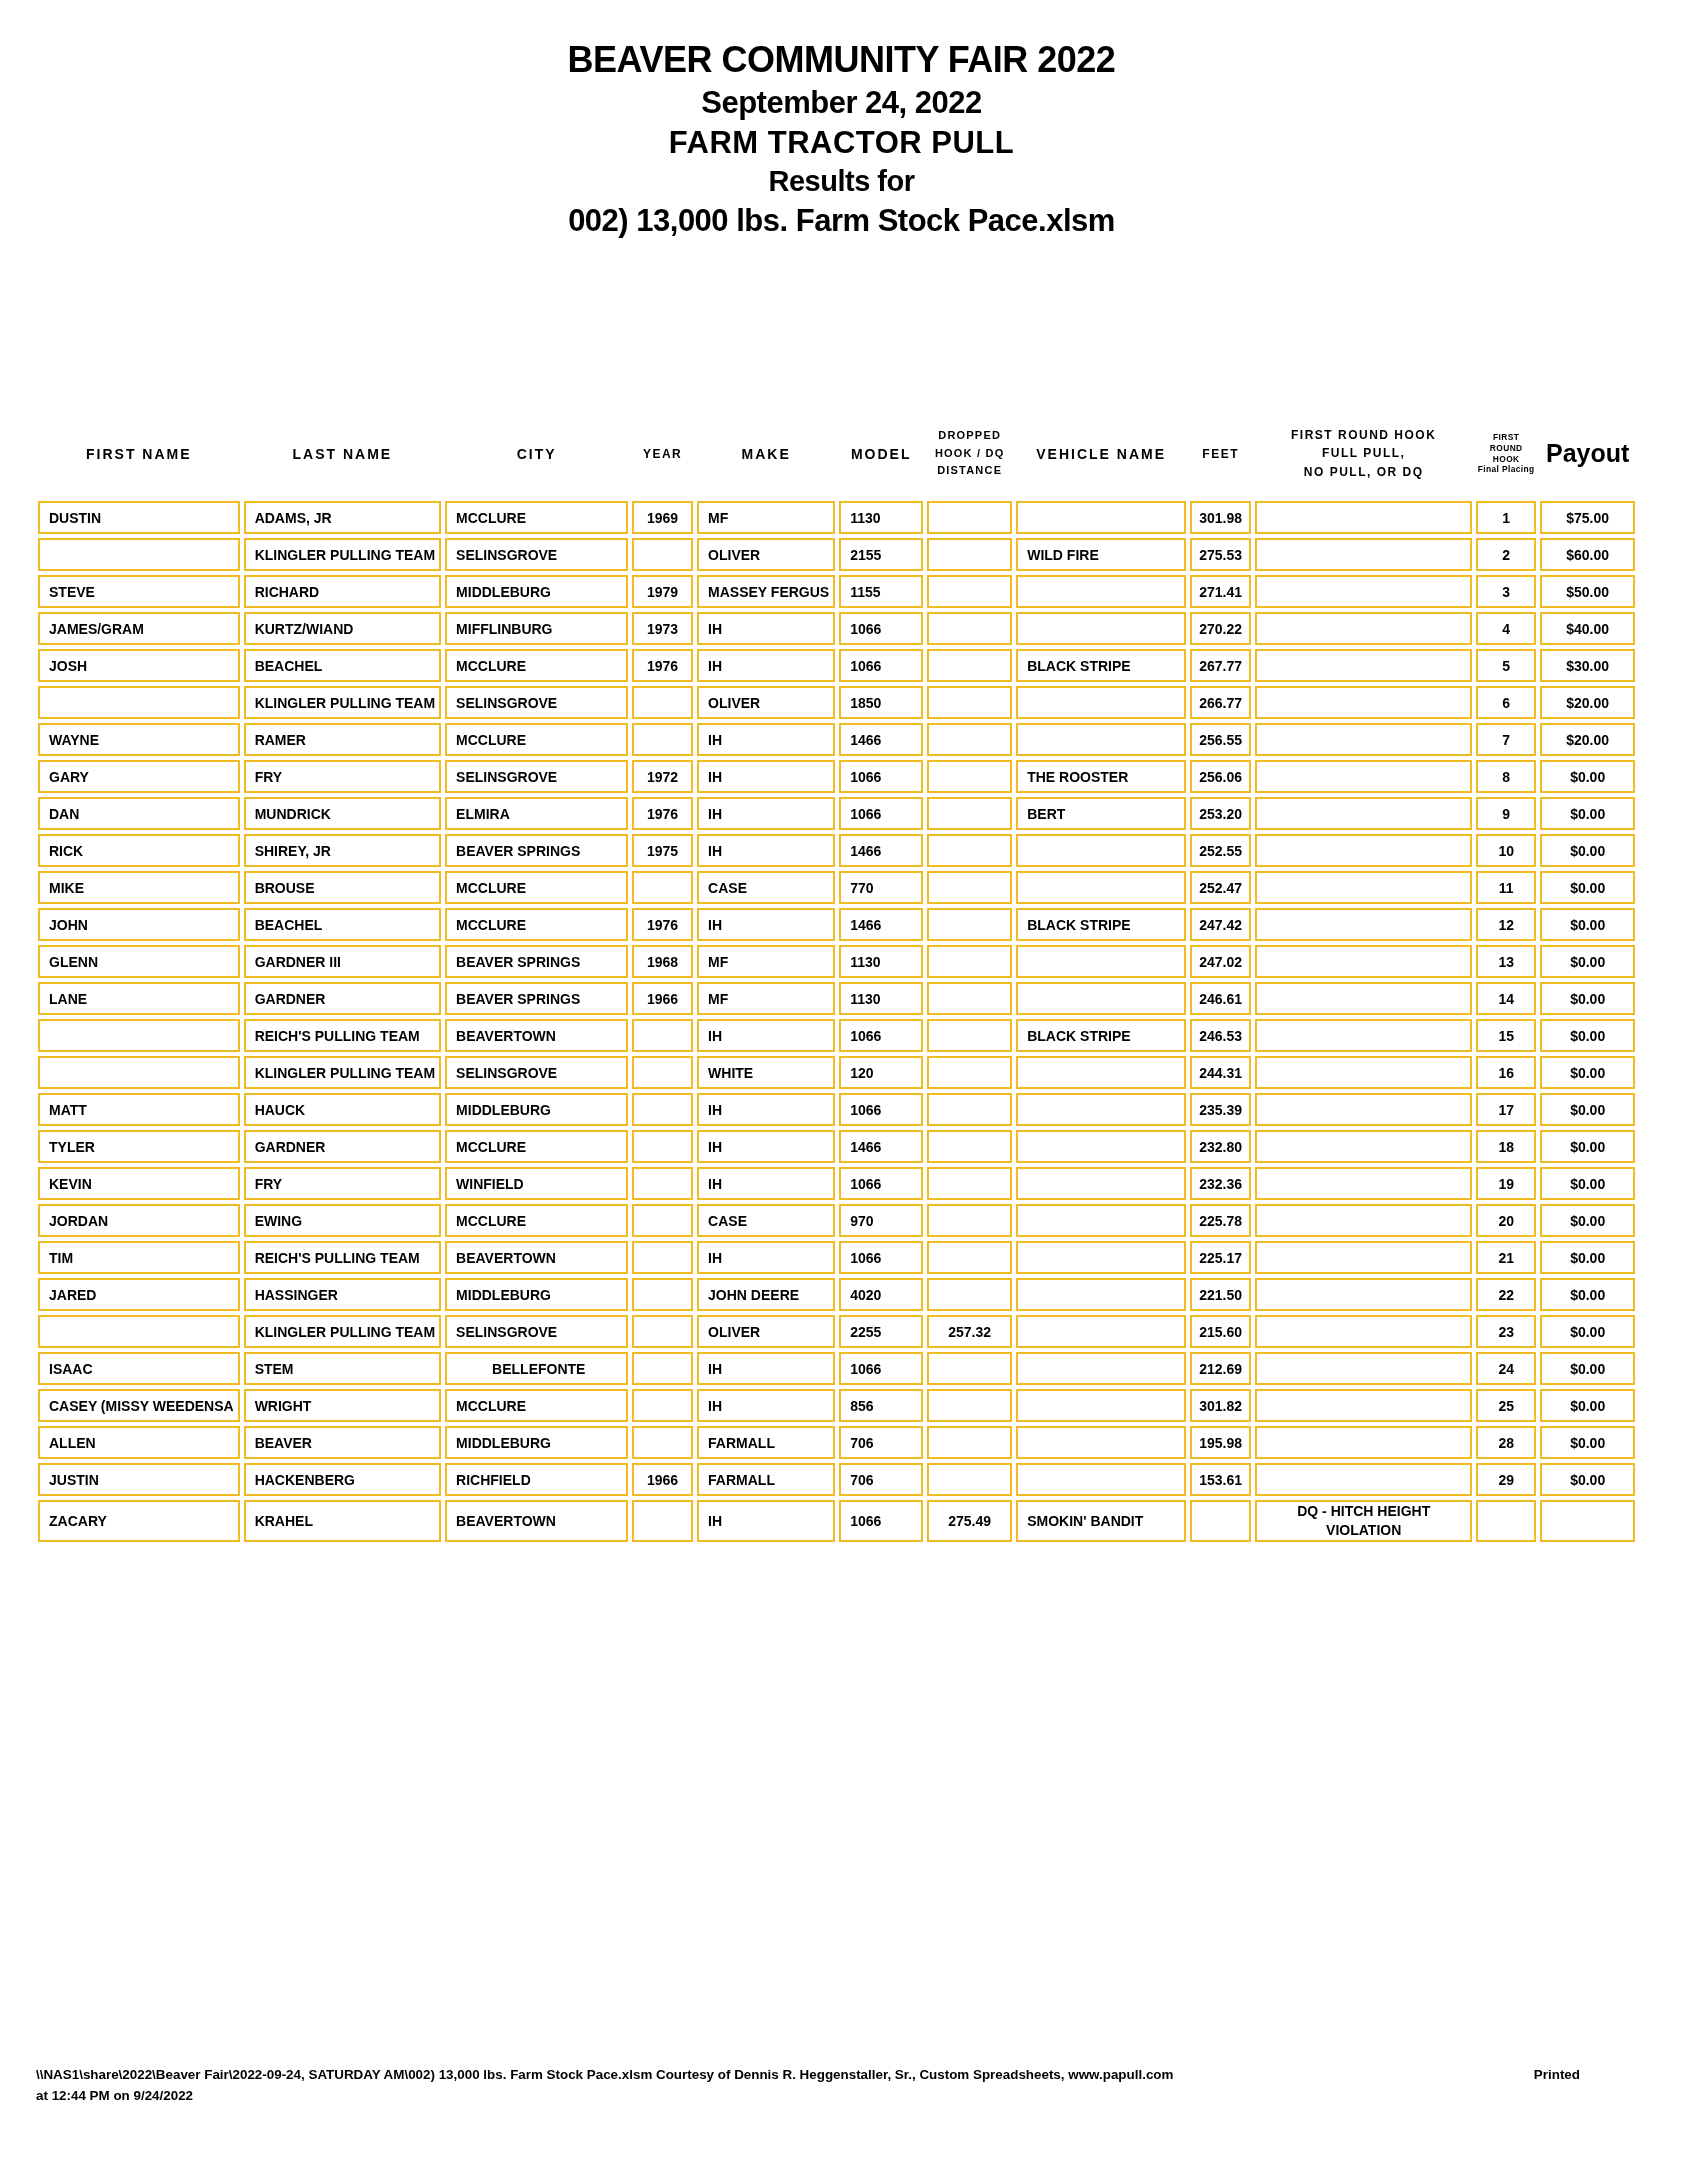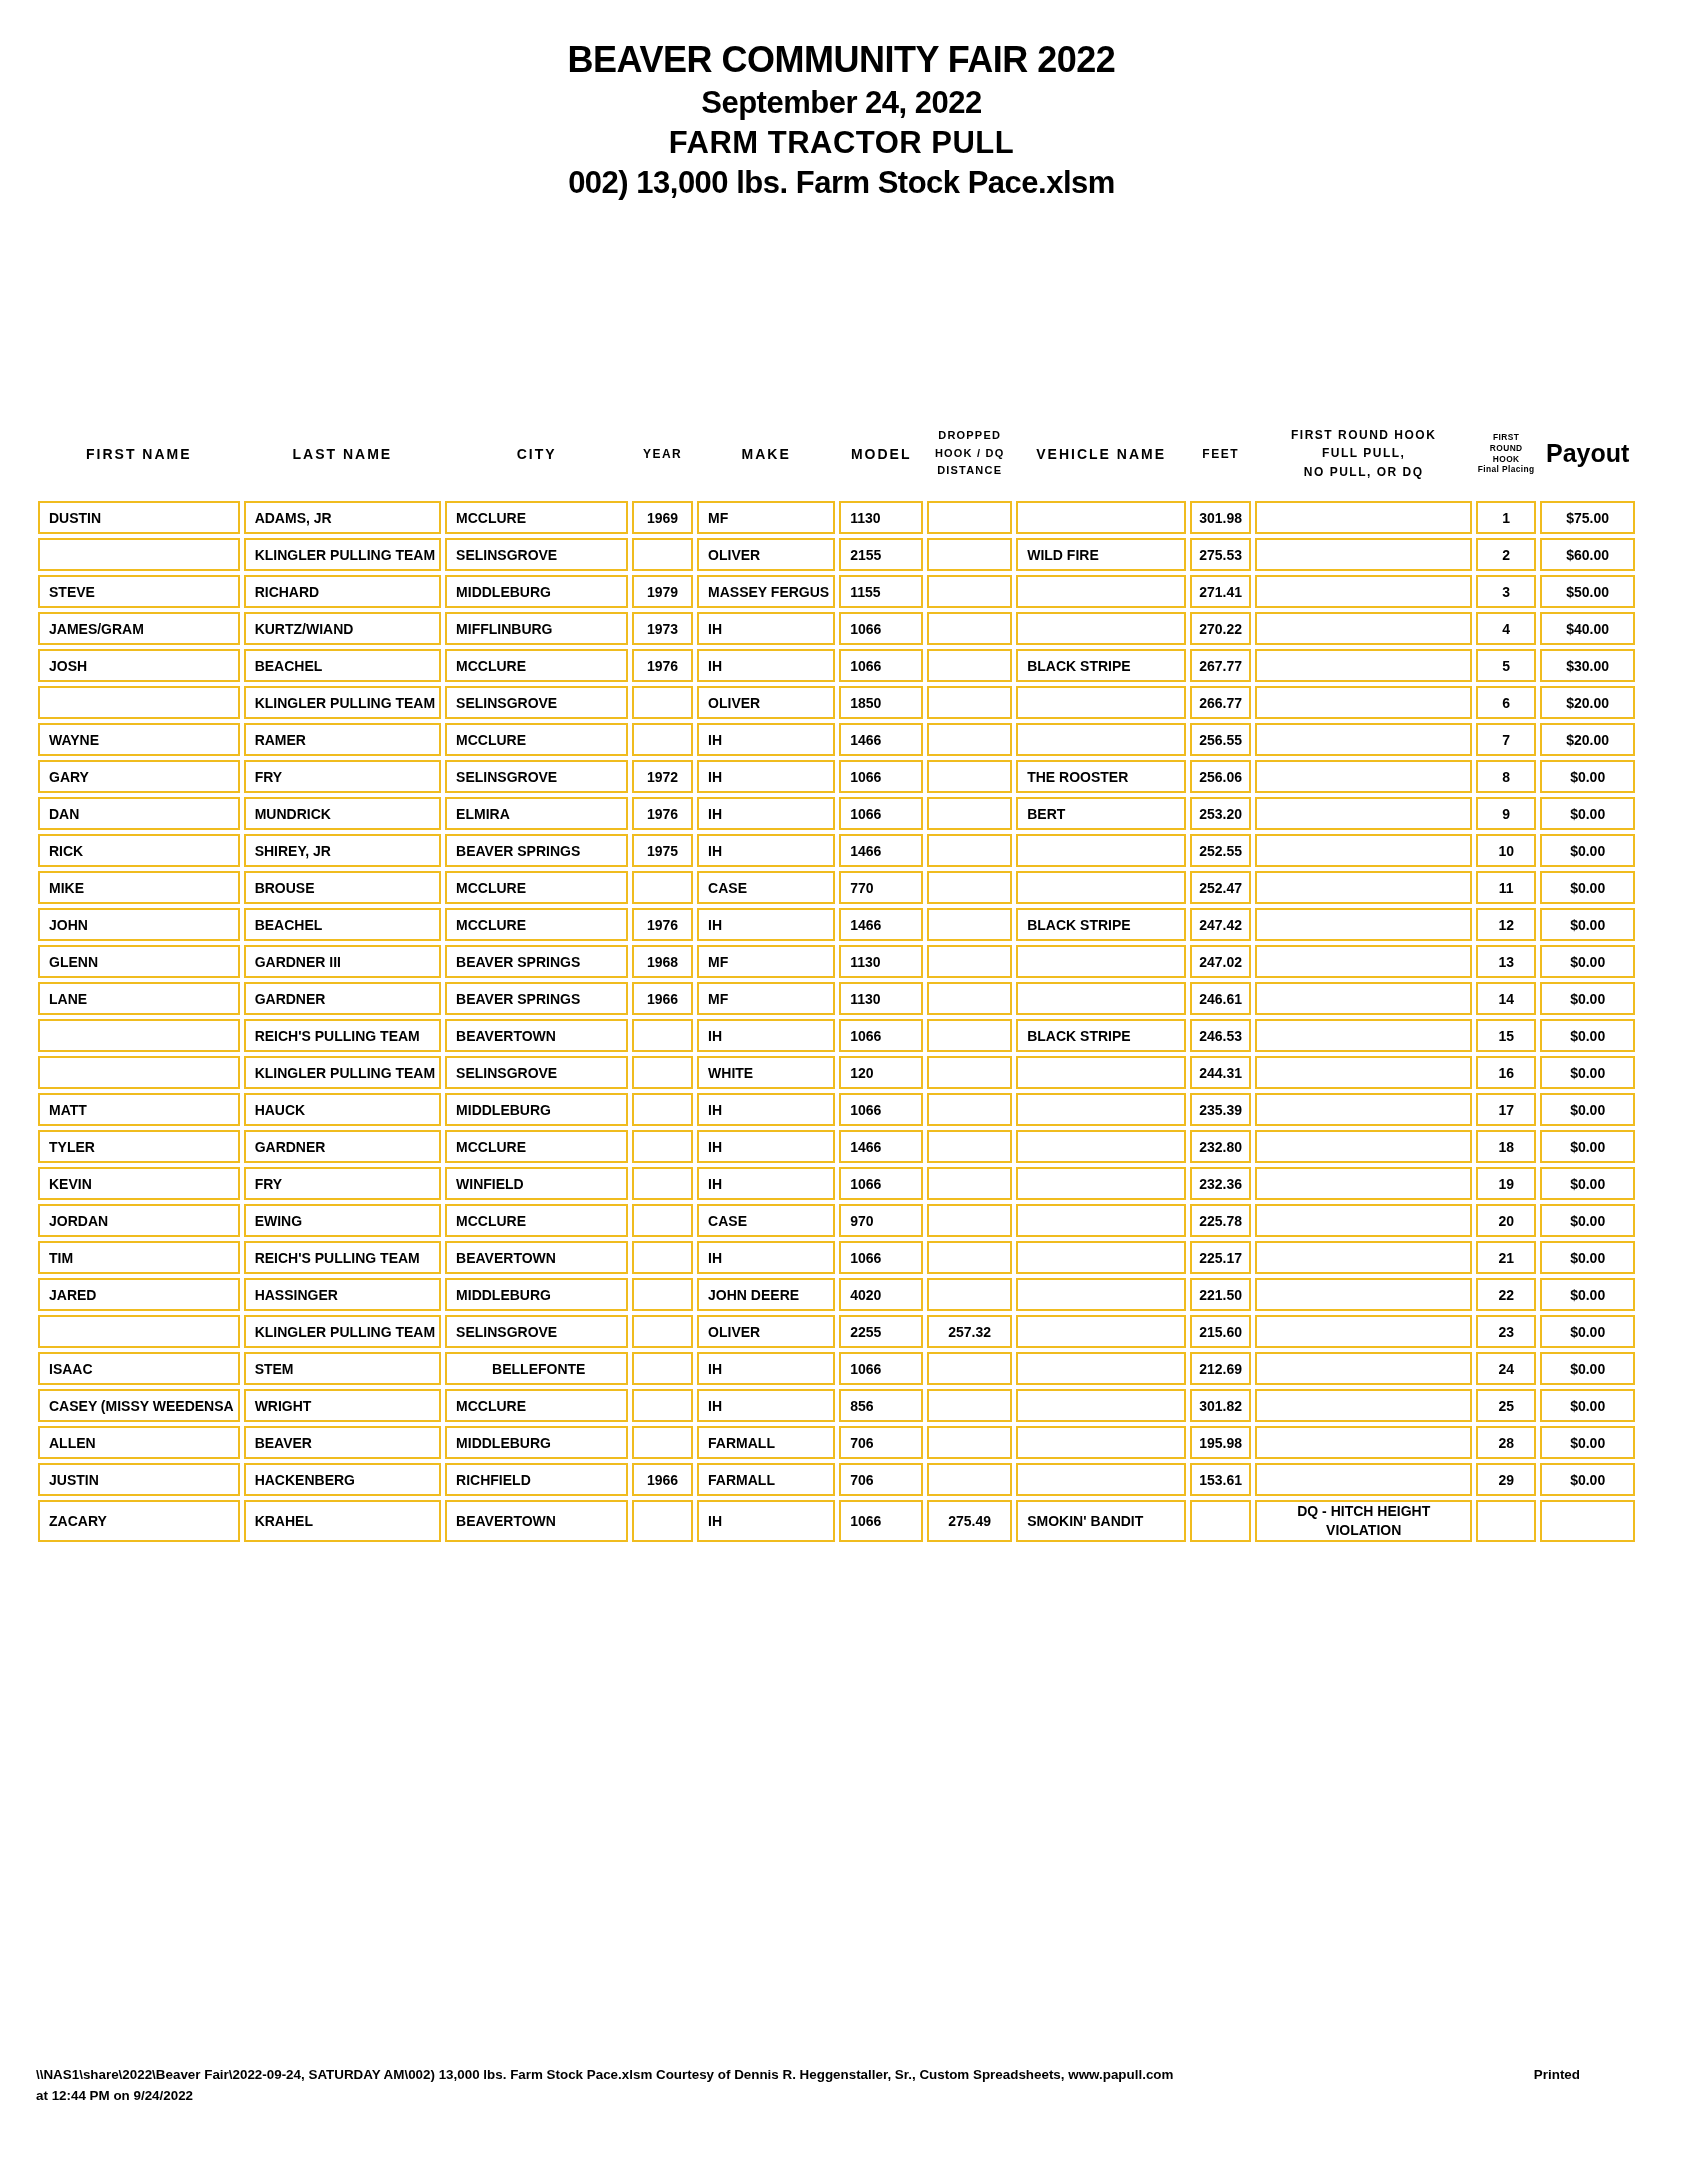--- a/index.html
+++ b/index.html
@@ -85,20 +85,21 @@
   }
   .footer-line1 { display: flex; justify-content: space-between; }
 </style>
 </head>
 <body>
 
 <div class="title-block">
   <div class="title-line t1">BEAVER COMMUNITY FAIR 2022</div>
   <div class="title-line t2">September 24, 2022</div>
   <div class="title-line t3">FARM TRACTOR PULL</div>
+  <div class="title-line t4">Results for</div>
   <div class="title-line t5">002) 13,000 lbs. Farm Stock Pace.xlsm</div>
 </div>
 
 <div class="sheet">
   <table class="results">
     <colgroup>
       <col style="width:190px">
         <col style="width:191px">
         <col style="width:183px">
       <col style="width:61px">

